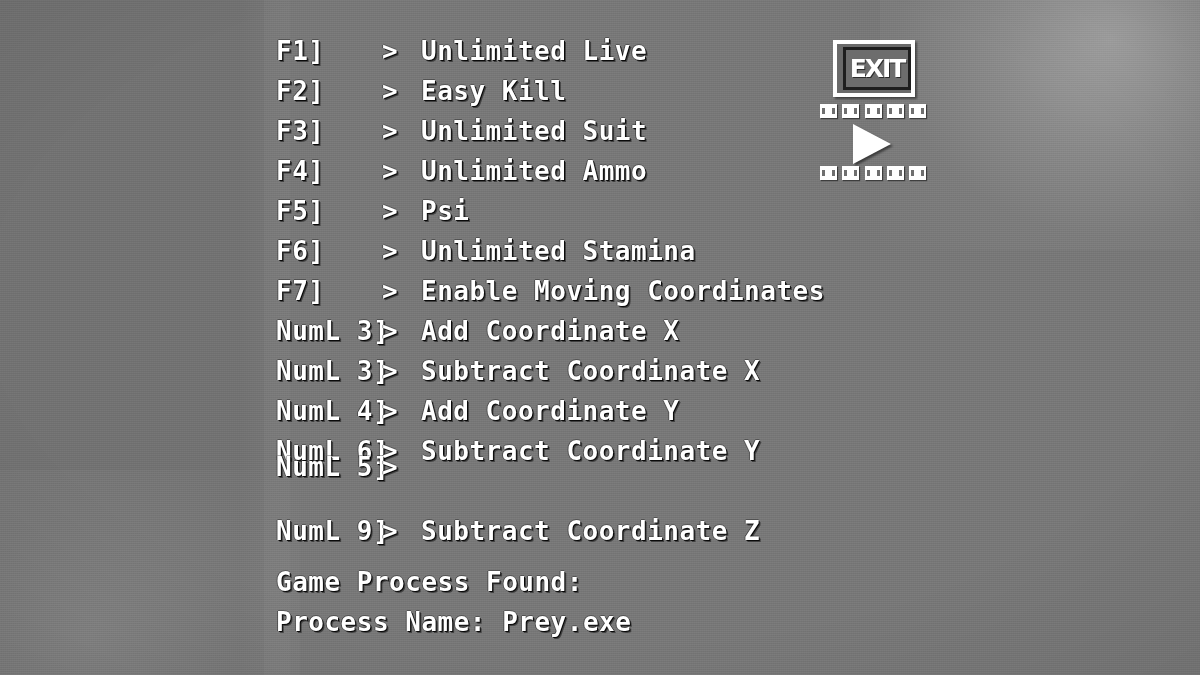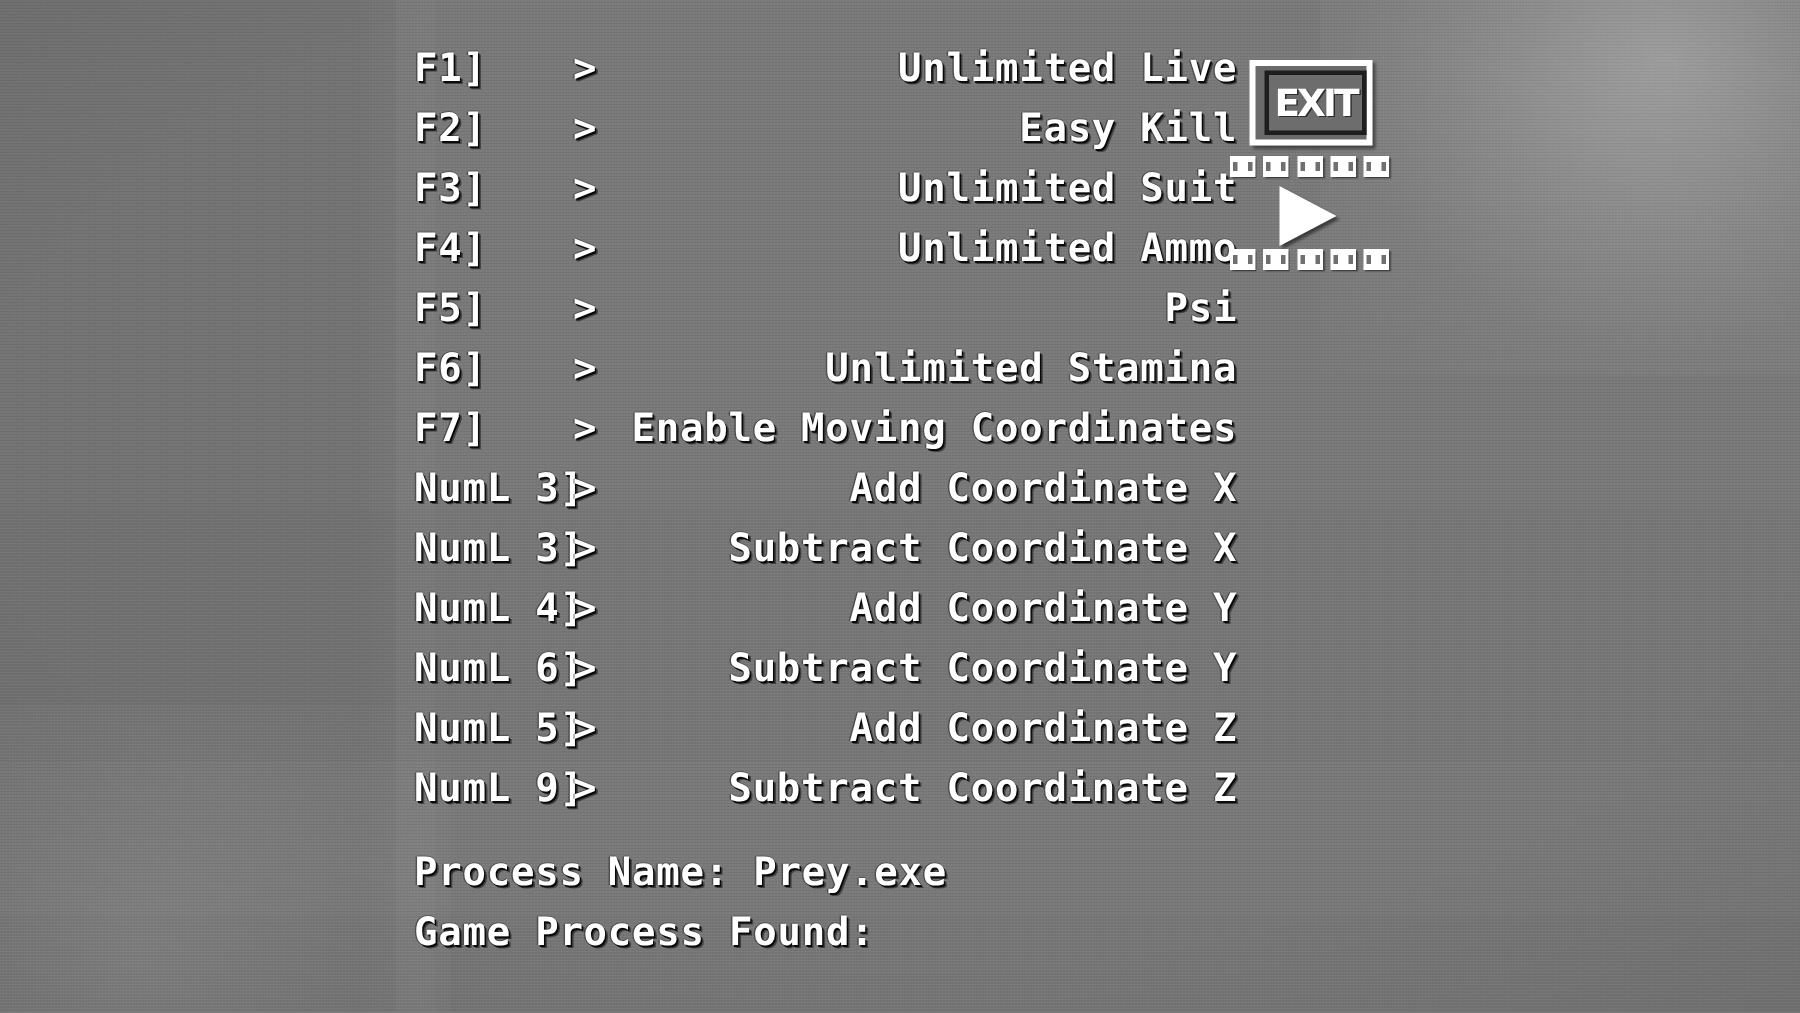--- a/index.html
+++ b/index.html
@@ -74,21 +74,21 @@
     background-image:
       repeating-linear-gradient(0deg, rgba(255,255,255,0.5) 0 1px, rgba(0,0,0,0.5) 1px 2px),
       repeating-linear-gradient(90deg, rgba(255,255,255,0.4) 0 1px, rgba(0,0,0,0.4) 1px 2px);
     mix-blend-mode: overlay;
   }
 
   
   .cheat-list {
     position: absolute;
     left: 276px;
-    top: 26px;
+    top: 7px;
     z-index: 5;
   }
   .cheat-row {
     display: flex;
     align-items: baseline;
     height: 40px;
     line-height: 40px;
     white-space: nowrap;
   }
   .pixtext {
@@ -108,21 +108,22 @@
     flex: 0 0 106px;
     text-align: left;
   }
   .cheat-arrow {
     width: 39px;
     flex: 0 0 39px;
     text-align: left;
   }
   .cheat-label {
     flex: 1 1 auto;
-    text-align: right;
+    text-align: left;
+    margin-top: 24px;
   }
 
   
   .status-block {
     position: absolute;
     left: 276px;
     top: 562px;
     z-index: 5;
   }
   .status-line {
@@ -285,32 +286,31 @@
         <span class="cheat-label pixtext">Add Coordinate Y</span>
       </div>
       <div class="cheat-row">
         <span class="cheat-key pixtext">NumL 6]</span>
         <span class="cheat-arrow pixtext">&gt;</span>
         <span class="cheat-label pixtext">Subtract Coordinate Y</span>
       </div>
       <div class="cheat-row">
         <span class="cheat-key pixtext">NumL 5]</span>
         <span class="cheat-arrow pixtext">&gt;</span>
-        <span class="cheat-label pixtext">Add Coordinate Z</span>
       </div>
       <div class="cheat-row">
         <span class="cheat-key pixtext">NumL 9]</span>
         <span class="cheat-arrow pixtext">&gt;</span>
         <span class="cheat-label pixtext">Subtract Coordinate Z</span>
       </div>
     </div>
 
   <div class="status-block">
+    <div class="status-line pixtext">Game Process Found:</div>
     <div class="status-line pixtext">Process Name: Prey.exe</div>
-    <div class="status-line pixtext">Game Process Found:</div>
   </div>
 
   <div class="exit-button">
     <div class="exit-inner">
       <span class="exit-label">EXIT</span>
     </div>
   </div>
 
   <div class="film-strip">
     <div class="film-holes top" id="film-holes-top">

